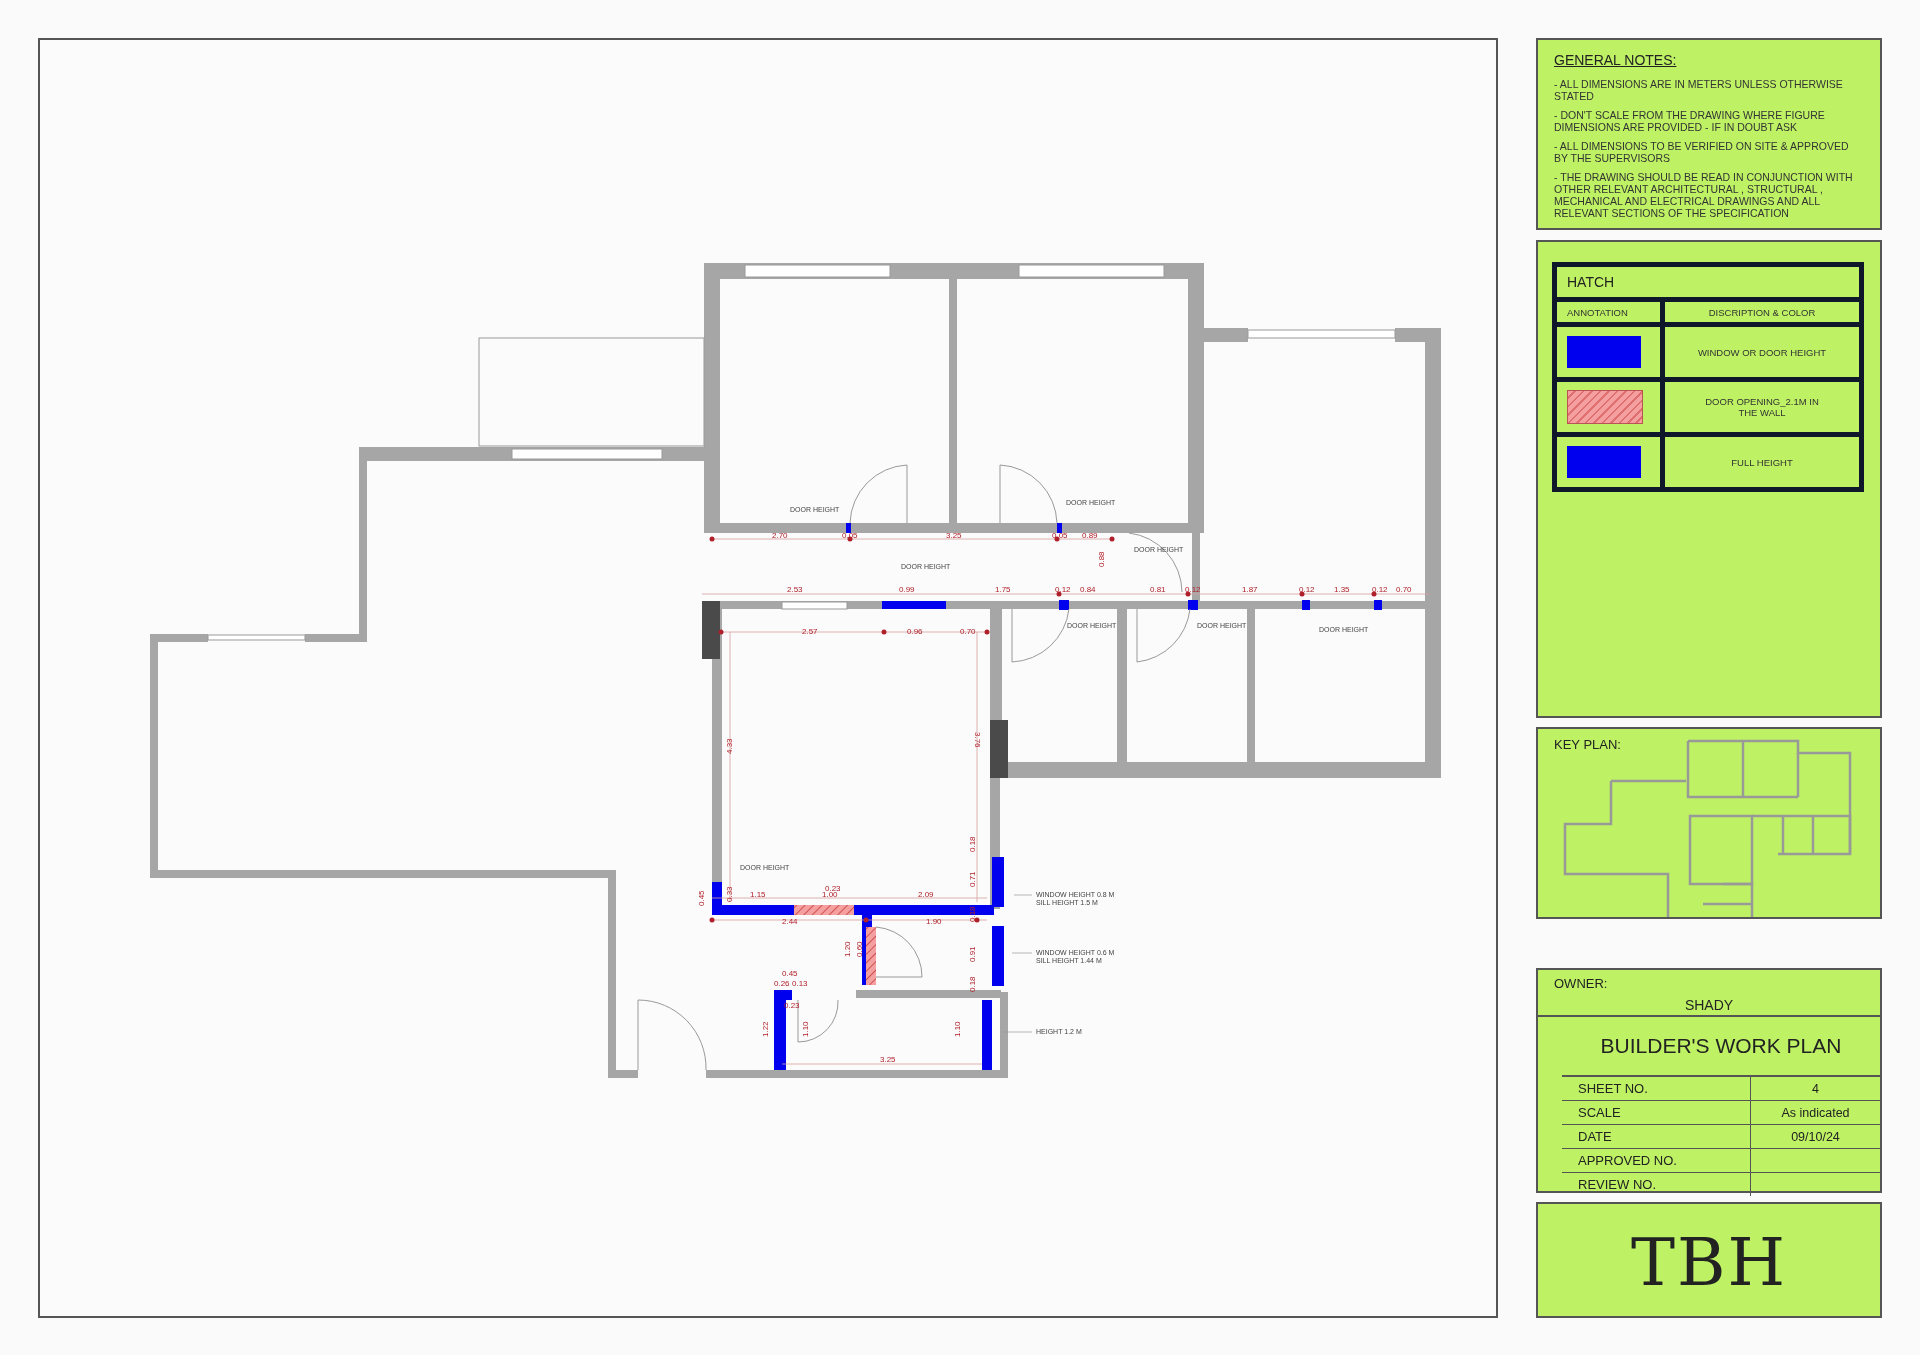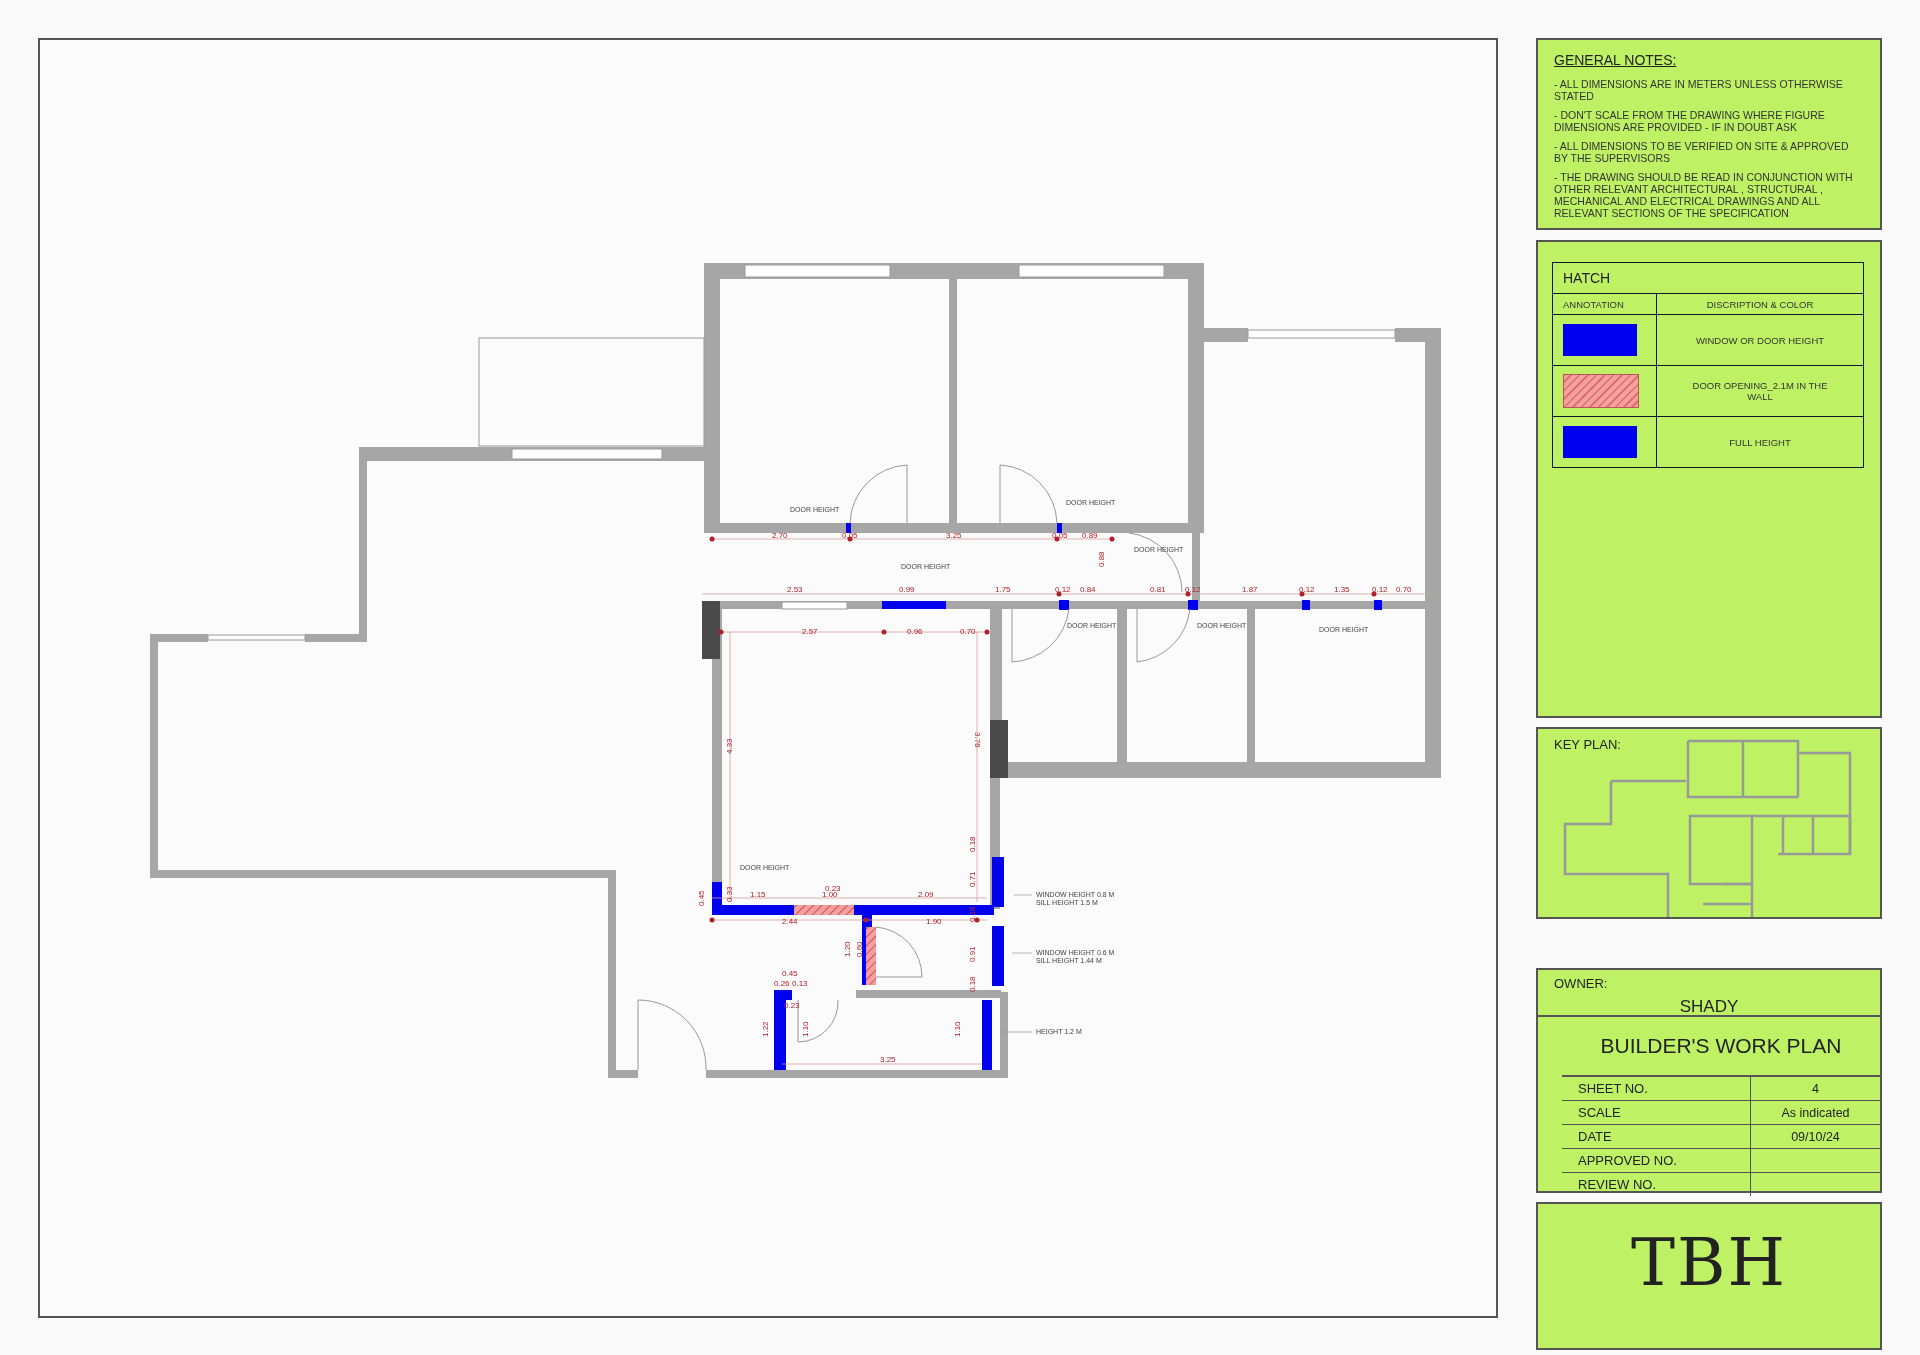--- a/index.html
+++ b/index.html
@@ -9,43 +9,43 @@
   }
   .frame { position: absolute; border: 2px solid #555; background: #fbfbfb; box-sizing: border-box; }
   #plan-frame { left: 38px; top: 38px; width: 1460px; height: 1280px; }
   #plan-svg { position: absolute; left: 0; top: 0; }
   .tb { position: absolute; left: 1536px; width: 346px; border: 2px solid #555; background: #bef264; box-sizing: border-box; }
   #notes { top: 38px; height: 192px; padding: 12px 16px; }
   #notes h3 { margin: 0 0 10px 0; font-size: 14px; font-weight: normal; text-decoration: underline; }
   #notes p { margin: 0 0 7px 0; font-size: 10.5px; line-height: 12px; color: #333; }
   #hatch { top: 240px; height: 478px; }
   #hatch table { position: absolute; left: 14px; top: 20px; width: 312px; border-collapse: collapse; font-size: 9.5px; color: #333; }
-  #hatch td { border: 1px solid #0f172a; }
+  #hatch td { border: 5px solid #0f172a; }
   #hatch .ttl td { font-size: 14px; height: 28px; padding-left: 10px; color: #222; }
   #hatch .hd td { height: 18px; font-size: 9.5px; }
   #hatch .hd td:first-child { padding-left: 10px; width: 92px; }
   #hatch .hd td:last-child { text-align: center; }
   #hatch .row td { height: 48px; }
   #hatch .row td:last-child { text-align: center; padding: 0 30px; line-height: 11px; }
   .swatch { width: 74px; height: 32px; margin-left: 9px; }
   .sw-blue { background: #0000ee; }
   .sw-hatch { background: repeating-linear-gradient(135deg, #f4a0a0 0 4px, #e07070 4px 6px); border: 1px solid #b55; }
   #keyplan { top: 727px; height: 192px; }
   #keyplan .lbl { position: absolute; left: 16px; top: 8px; font-size: 13px; }
   #owner { top: 968px; height: 78px; }
   #owner .lbl { position: absolute; left: 16px; top: 6px; font-size: 13px; }
-  #owner .val { position: absolute; left: 0; right: 0; top: 27px; text-align: center; font-size: 17px; }
+  #owner .val { position: absolute; left: 0; right: 0; top: 27px; text-align: center; font-size: 14px; }
   #titleblock { top: 1015px; height: 178px; padding-left: 24px; }
   #titleblock .big { height: 58px; line-height: 58px; text-align: center; font-size: 21px; border-bottom: 2px solid #555; }
   #titleblock table { width: 100%; border-collapse: collapse; font-size: 13px; }
   #titleblock td { border-bottom: 1px solid #555; height: 23px; padding: 0; }
   #titleblock tr:last-child td { border-bottom: none; }
   #titleblock td.k { width: 172px; padding-left: 16px; border-right: 1px solid #555; }
   #titleblock td.v { text-align: center; font-size: 12.5px; }
-  #logo { top: 1202px; height: 148px; }
+  #logo { top: 1202px; height: 116px; }
   #logo .mark { position: absolute; left: 0; right: 0; top: 20px; text-align: center; font-family: "DejaVu Serif", "Liberation Serif", serif; font-size: 66px; letter-spacing: 2px; }
   .dim { font-family: "Liberation Sans", sans-serif; font-size: 8px; fill: #b0202a; }
   .note { font-family: "Liberation Sans", sans-serif; font-size: 7px; fill: #444; }
 </style>
 </head>
 <body>
 
 <div class="frame" id="plan-frame">
   <svg id="plan-svg" width="1460" height="1280" viewBox="38 38 1460 1280" xmlns="http://www.w3.org/2000/svg">
     <defs>

